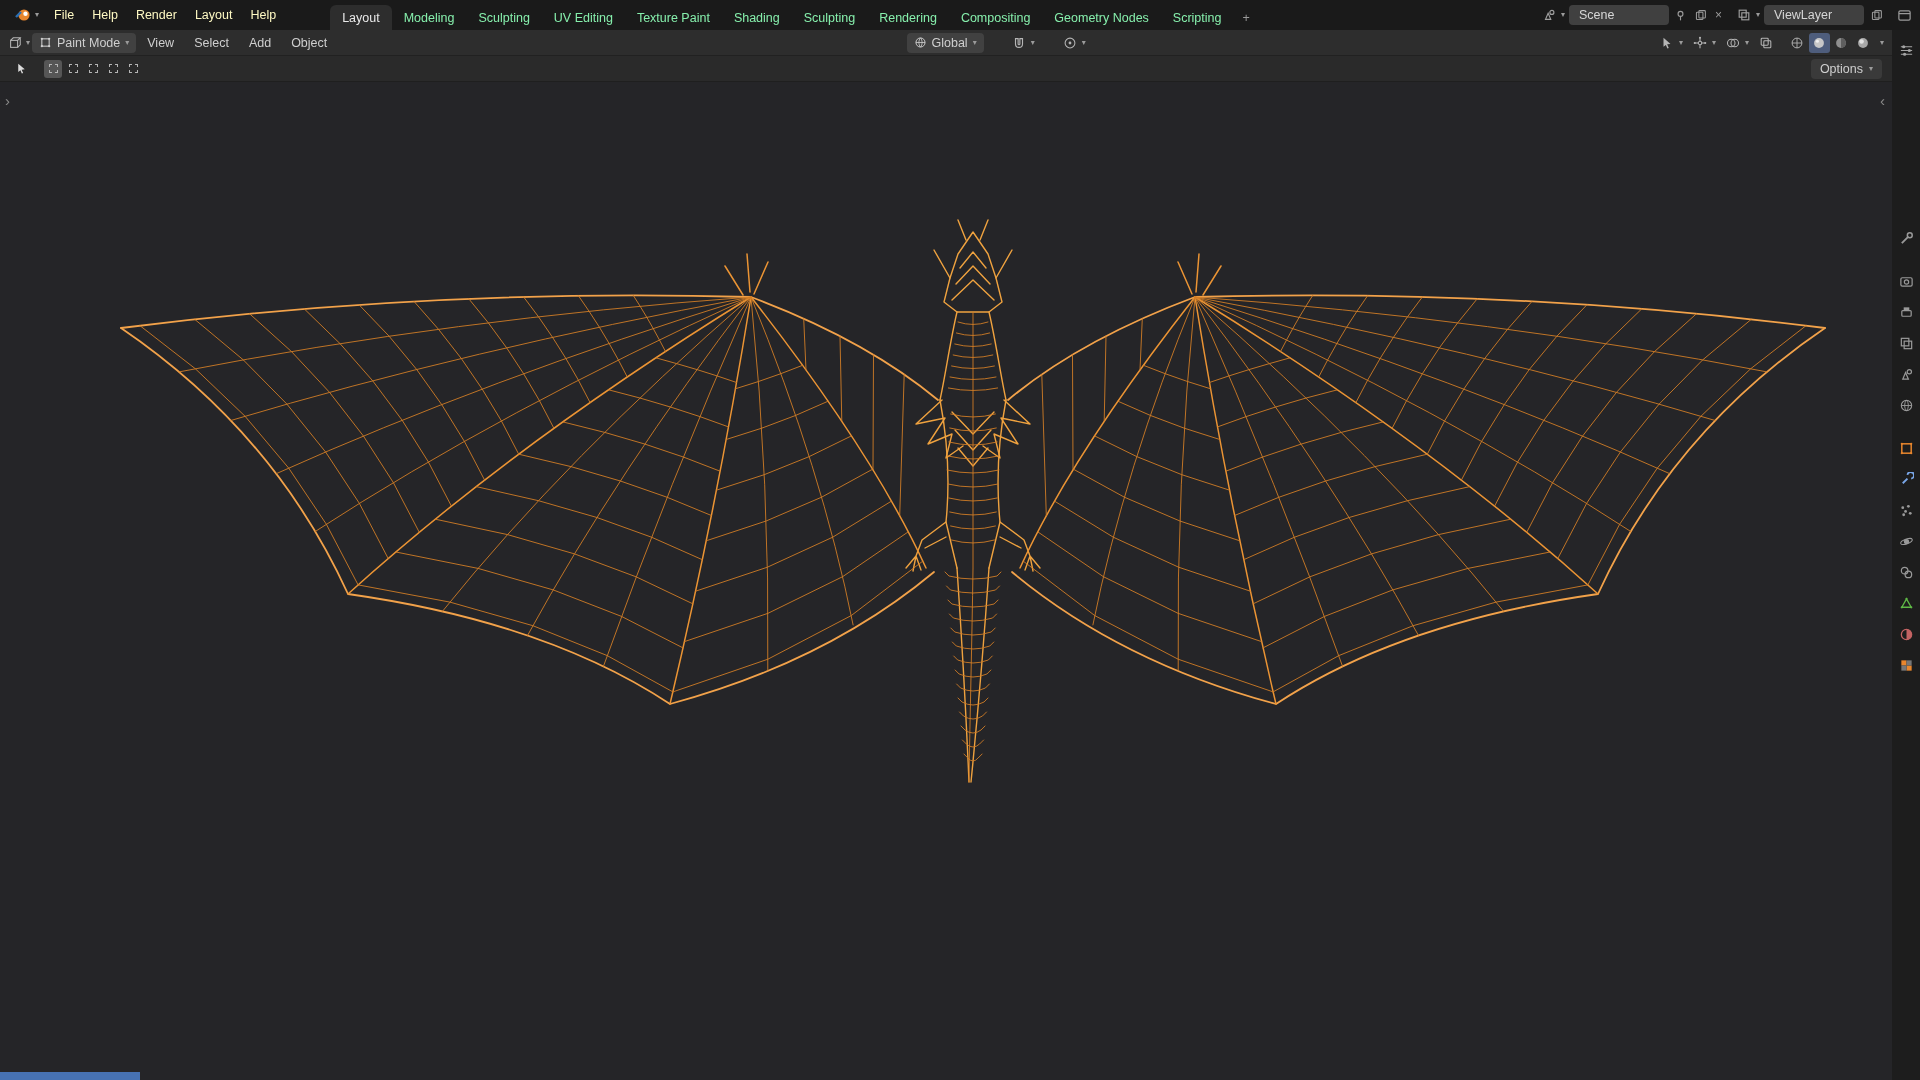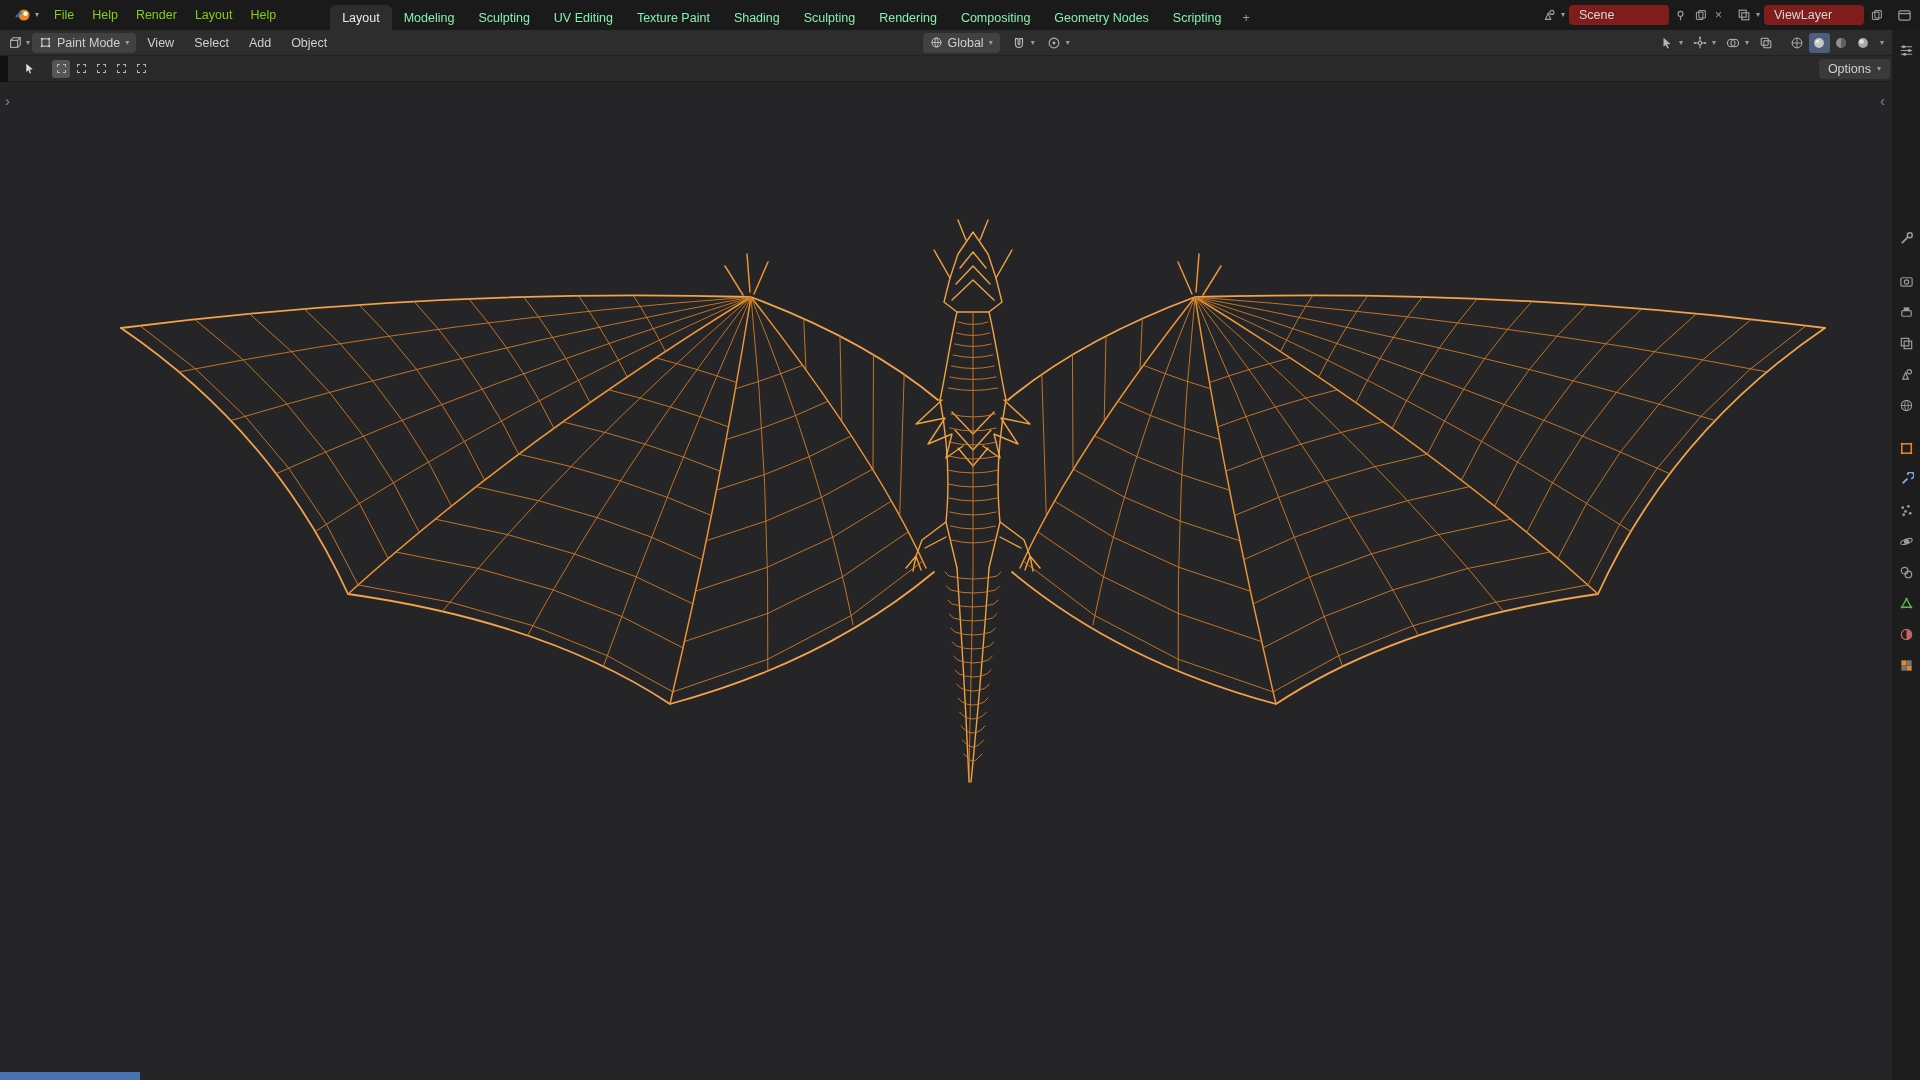--- a/index.html
+++ b/index.html
@@ -6,38 +6,38 @@
   html,body{width:1920px;height:1080px;overflow:hidden}
   body{background:#111;font-family:"Liberation Sans",sans-serif;font-size:12.5px;color:#cfcfcf;position:relative}
   button{background:none;border:none;color:inherit;font:inherit;display:flex;align-items:center;gap:4px;cursor:default}
   svg{display:block}
 
   
   .topbar{position:absolute;top:0;left:0;width:1920px;height:30px;background:var(--topbar-bg,#1a1a1a);display:flex;align-items:center;justify-content:space-between;padding:0 8px;z-index:5}
   .tb-left{display:flex;align-items:center;height:30px}
   .logo-btn{padding:0 6px;gap:3px}
   .menus{display:flex}
-  .menus button{padding:0 9px;height:30px;color:#84cc16}
+  .menus button{padding:0 9px;height:30px;color:#fef9c3}
   .tabs{display:flex;align-items:flex-end;height:30px;margin-left:45px}
   .tab{padding:0 12px;height:25px;border-radius:6px 6px 0 0;color:#86efac}
   .tab.active{background:#2d2d2d;color:#eaeaea}
   .tab.add{padding:0 9px;color:#9a9a9a}
   .tb-right{display:flex;align-items:center;gap:12px}
   .id-group{display:flex;align-items:center;gap:4px}
-  .id-field{background:#7f1d1d;border-radius:4px;padding:2px 10px;min-width:100px;height:20px;display:flex;align-items:center;color:#d6d6d6}
+  .id-field{background:#404040;border-radius:4px;padding:2px 10px;min-width:100px;height:20px;display:flex;align-items:center;color:#d6d6d6}
   .mini-ic{width:16px;height:16px;display:flex;align-items:center;justify-content:center}
   .chev{font-size:8px;color:#9b9b9b;line-height:1}
   .x-glyph{color:#9b9b9b;font-size:12px;padding:0 2px}
 
   
   .vp-header{position:absolute;top:30px;left:0;width:1892px;height:26px;background:#2d2d2d;border-bottom:1px solid #212121;display:flex;align-items:center;padding:0 8px;gap:2px}
-  .vp-tools{position:absolute;top:56px;left:8px;width:1892px;height:26px;background:#2a2a2a;border-bottom:1px solid #1f1f1f;display:flex;align-items:center;padding:0 10px}
+  .vp-tools{position:absolute;top:56px;left:0;width:1892px;height:26px;background:#2a2a2a;border-bottom:1px solid #1f1f1f;display:flex;align-items:center;padding:0 10px}
   .hbtn{background:#414141;border-radius:4px;padding:0 7px;height:20px;display:flex;align-items:center;gap:5px}
   .menu-item{padding:8px 9px;height:26px}
-  .hdr-center{margin:8px auto;display:flex;gap:8px}
+  .hdr-center{margin:8px auto;display:flex;gap:24px}
   .hdr-right{display:flex;align-items:center;gap:6px}
   .icbtn{width:22px;height:20px;display:flex;align-items:center;justify-content:center;border-radius:3px}
   .icpair{display:flex;align-items:center;gap:1px}
   .shade-group{display:flex;align-items:center;gap:1px;margin-left:4px}
   .shade{width:21px;height:20px;display:flex;align-items:center;justify-content:center;border-radius:3px}
   .shade.active{background:#4e5d7c}
   .sel-modes{display:flex;gap:2px;margin-left:12px}
   .sel-box{width:18px;height:18px;border-radius:3px;display:flex;align-items:center;justify-content:center}
   .sel-box.active{background:#565656}
   .sel-box span{width:9px;height:9px;border:1px dashed #b5b5b5;display:block}

